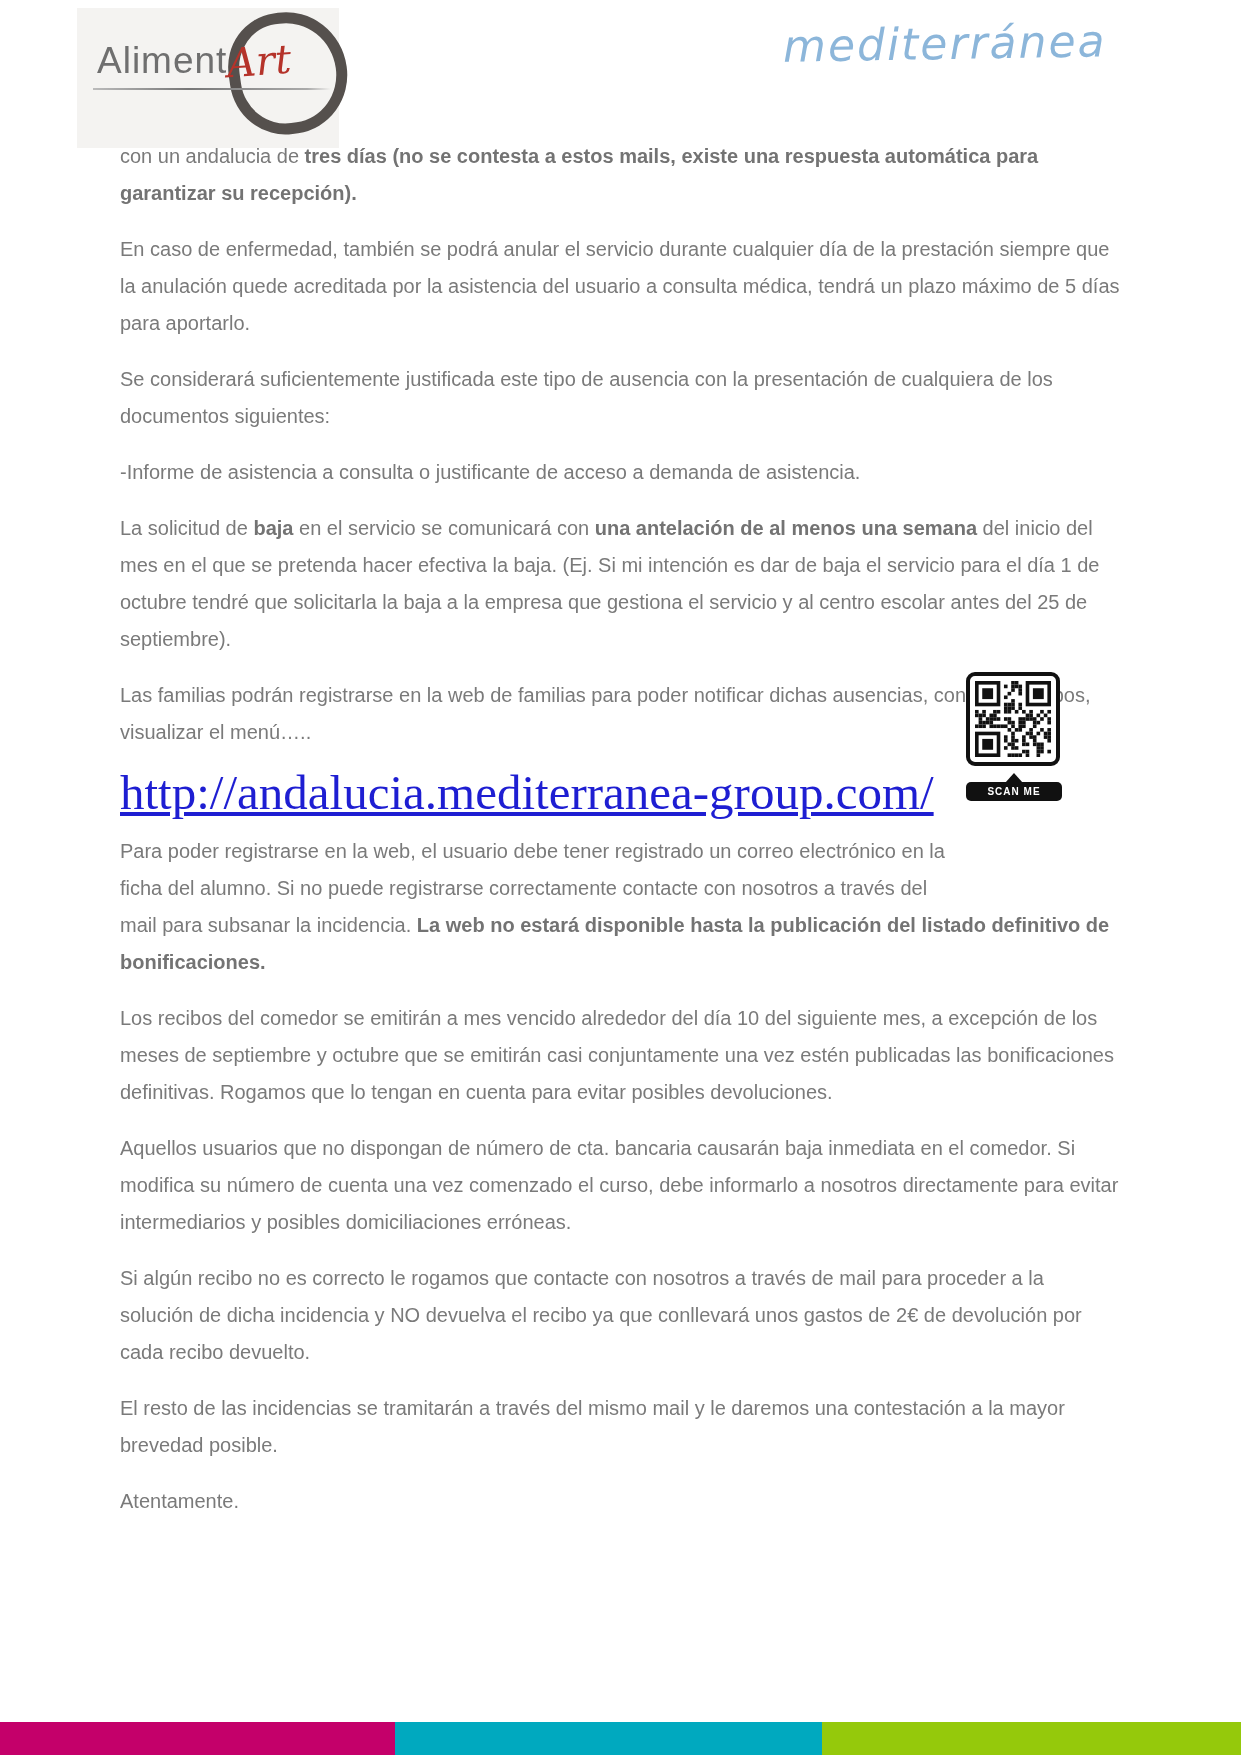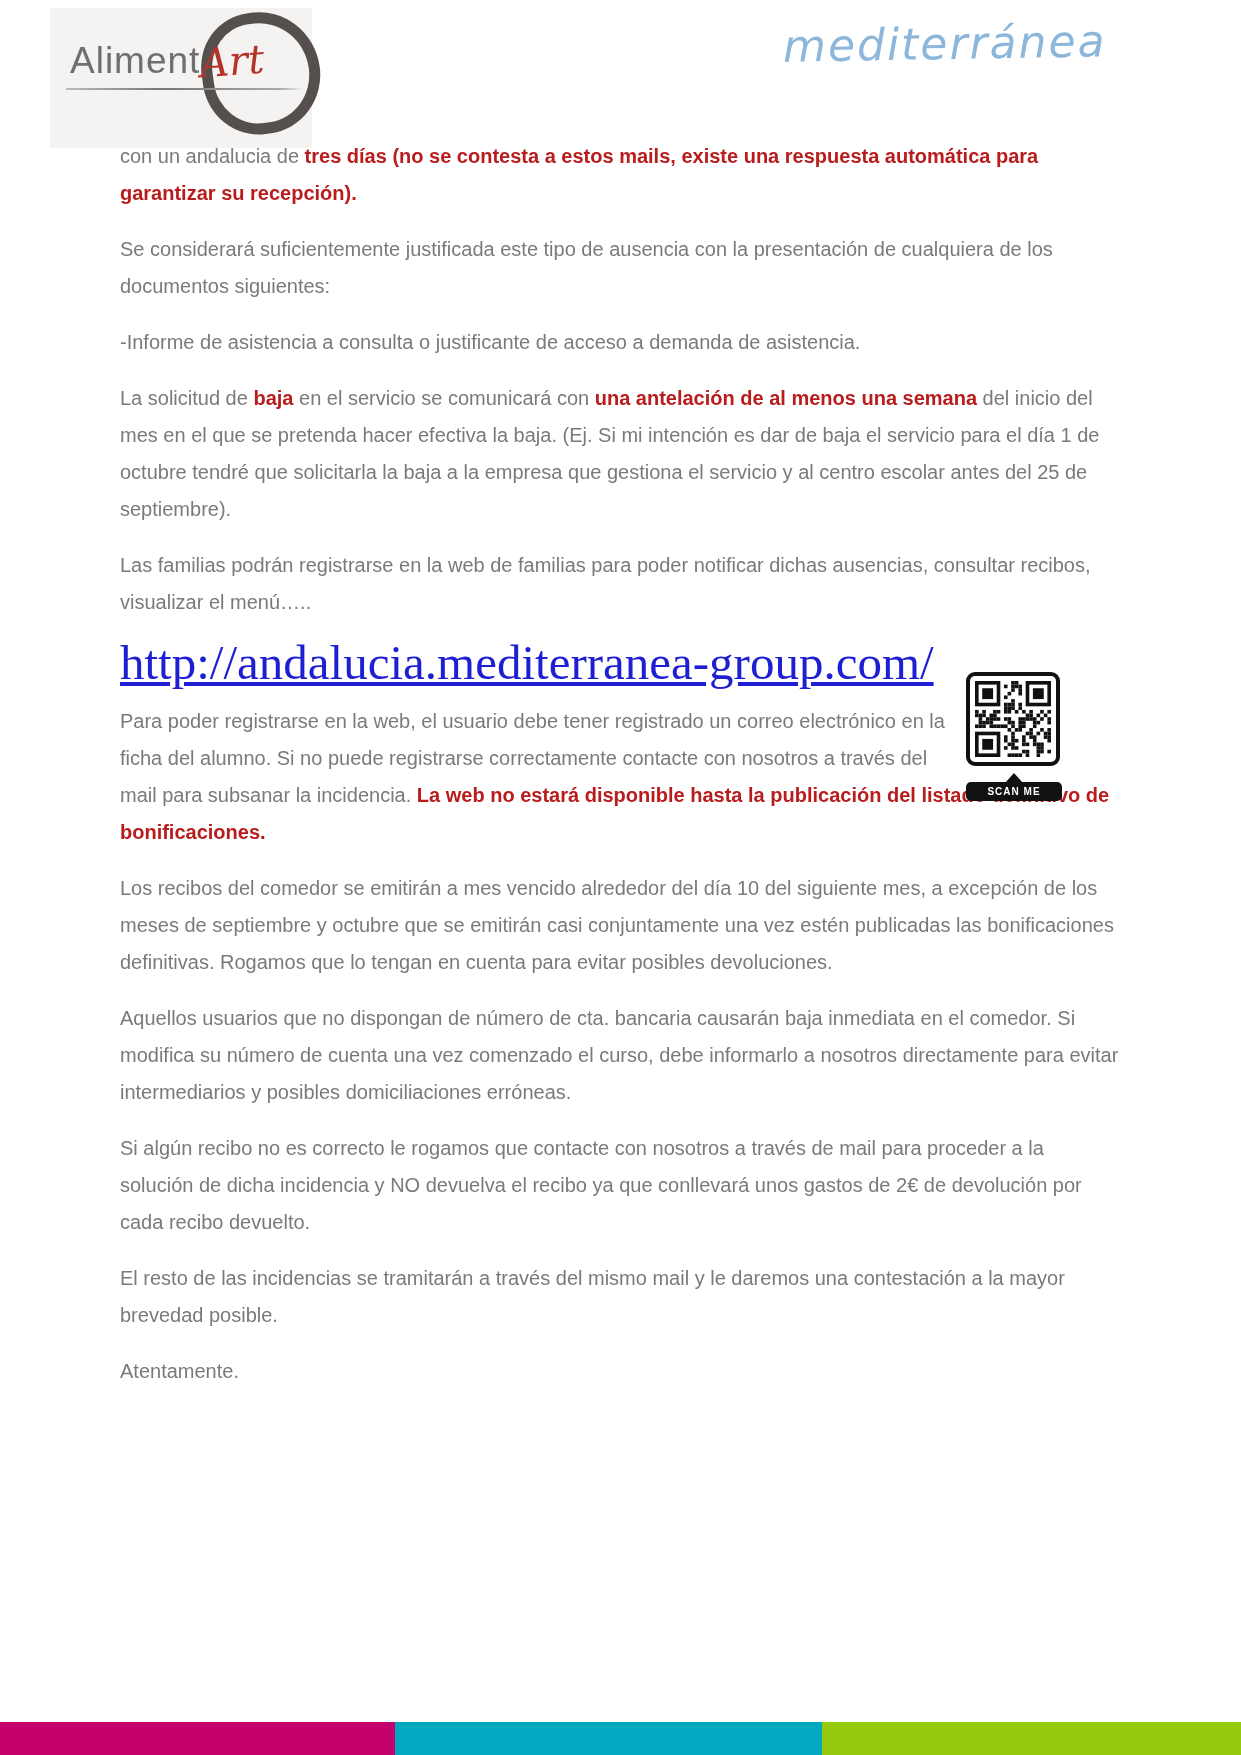--- a/index.html
+++ b/index.html
@@ -1,38 +1,38 @@
 <!DOCTYPE html>
 <html><head>
 <meta charset="utf-8">
 <style>
   html,body{margin:0;padding:0;background:#ffffff;}
   #page{position:relative;width:1241px;height:1755px;background:#ffffff;overflow:hidden;
         font-family:"Liberation Sans",sans-serif;}
 
   
-  #logo-box{position:absolute;left:50px;top:8px;width:262px;height:140px;background:#f4f3f1;}
+  #logo-box{position:absolute;left:77px;top:8px;width:262px;height:140px;background:#f4f3f1;}
   #logo-inner{position:relative;width:100%;height:100%;}
   #logo-aliment{position:absolute;left:20px;top:32px;font-size:37px;color:#6f6f6f;
                 letter-spacing:1px;font-weight:400;}
   #logo-circle{position:absolute;left:152px;top:4px;width:96px;height:100px;
                border:11px solid #55504d;border-radius:48% 55% 52% 50%;transform:rotate(-8deg);}
   #logo-art{position:absolute;left:150px;top:30px;font-family:"DejaVu Serif",serif;
             font-style:italic;font-size:40px;color:#b5332a;transform:rotate(-4deg);}
   #logo-line{position:absolute;left:16px;top:80px;width:238px;height:2px;
              background:linear-gradient(to right,#bbb,#777 40%,#aaa 90%,rgba(170,170,170,0));}
   #brand-right{position:absolute;right:135px;top:18px;font-style:italic;font-size:44px;
                color:#8cb6da;letter-spacing:2px;transform:rotate(-1deg);
                font-family:"DejaVu Sans",sans-serif;}
 
   
   #content{position:absolute;left:120px;top:138px;width:1002px;color:#7a7a7a;
            font-size:20px;line-height:37px;}
   .para{margin:0 0 19px 0;}
-  .para b{color:#b91c1c;}
+  .para b{color:#737373;}
   .qr-spacer{float:right;width:175px;height:40px;}
 
   
   #big-link{display:inline-block;margin:4px 0 22px 0;font-family:"Liberation Serif",serif;
             font-size:49px;color:#1e1ed2;text-decoration:underline;cursor:pointer;}
 
   
   #qr-block{position:absolute;left:966px;top:672px;width:96px;}
   #qr-frame{width:86px;height:86px;border:4px solid #111;border-radius:9px;background:#fff;
             display:flex;align-items:center;justify-content:center;}
@@ -58,20 +58,21 @@
       <span id="logo-circle"></span>
       <span id="logo-line"></span>
       <span id="logo-art">Art</span>
     </div>
   </div>
   <div id="brand-right">mediterránea</div>
 
   <div id="content">
     <div id="paras-before">
         <p class="para"><span>con un andalucia de </span><b>tres días (no se contesta a estos mails, existe una respuesta automática para garantizar su recepción).</b></p>
+        <p class="para"><span>En caso de enfermedad, también se podrá anular el servicio durante cualquier día de la prestación siempre que la anulación quede acreditada por la asistencia del usuario a consulta médica, tendrá un plazo máximo de 5 días para aportarlo.</span></p>
         <p class="para"><span>Se considerará suficientemente justificada este tipo de ausencia con la presentación de cualquiera de los documentos siguientes:</span></p>
         <p class="para"><span>-Informe de asistencia a consulta  o justificante de acceso a demanda de asistencia.</span></p>
         <p class="para"><span>La solicitud de </span><b>baja</b><span> en el servicio se comunicará con </span><b>una antelación de al menos una semana</b><span> del inicio del mes en el que se pretenda hacer efectiva la baja. (Ej. Si mi intención es dar de baja el servicio para el día 1 de octubre tendré que solicitarla la baja a la empresa que gestiona el servicio y al centro escolar antes del 25 de septiembre).</span></p>
         <p class="para"><span>Las familias podrán registrarse en la web de familias para poder notificar dichas ausencias, consultar recibos, visualizar el menú…..</span></p>
       </div>
     <a id="big-link" style="color: rgb(30, 30, 210);">http://andalucia.mediterranea-group.com/</a>
     <div id="paras-after">
         <p class="para"><span class="qr-spacer"></span><span>Para poder registrarse en la web, el usuario debe tener registrado un correo electrónico en la ficha del alumno. Si no puede registrarse correctamente contacte con nosotros a través del mail para subsanar la incidencia. </span><b>La web no estará disponible hasta la publicación del listado definitivo de bonificaciones.</b></p>
         <p class="para"><span>Los recibos del comedor se emitirán a mes vencido alrededor del día 10 del siguiente mes, a excepción de los meses de septiembre y octubre que se emitirán casi conjuntamente una vez estén publicadas las bonificaciones definitivas. Rogamos que lo tengan en cuenta para evitar posibles devoluciones.</span></p>
         <p class="para"><span>Aquellos usuarios que no dispongan de número de cta. bancaria causarán baja inmediata en el comedor. Si modifica su número de cuenta una vez comenzado el curso, debe informarlo a nosotros directamente para evitar intermediarios y posibles domiciliaciones erróneas.</span></p>

